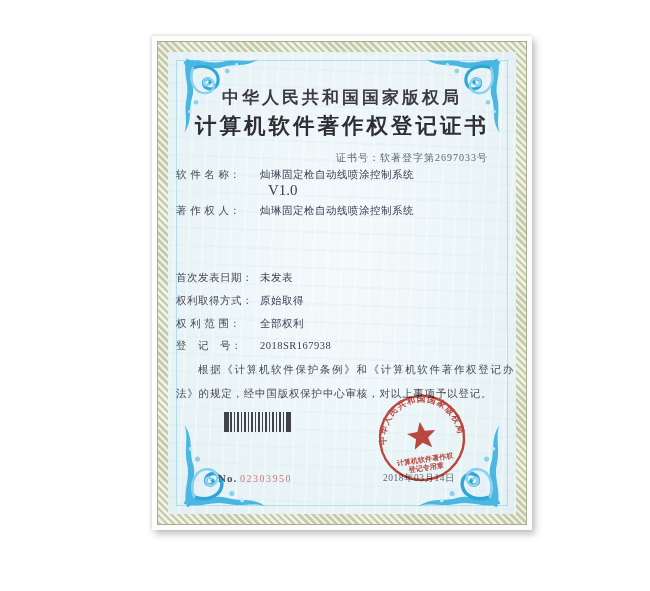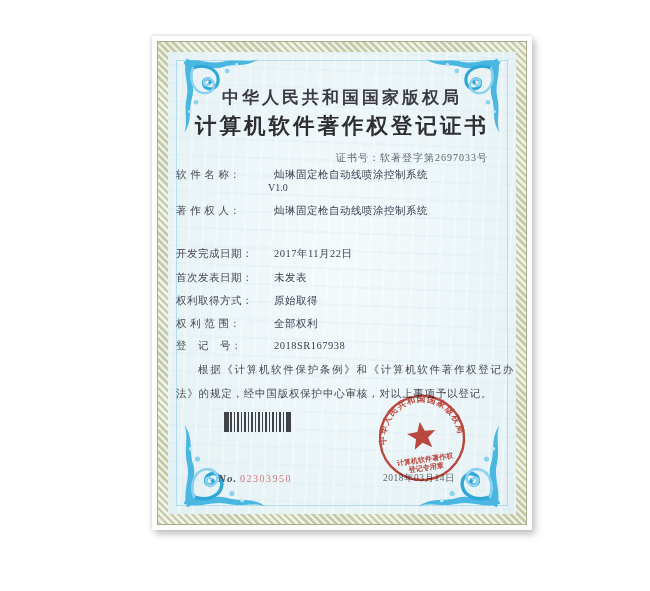--- a/index.html
+++ b/index.html
@@ -28,40 +28,40 @@
   
   .issuer{position:absolute;top:50px;left:0;width:100%;text-align:center;
           font-family:"Liberation Sans", sans-serif;font-weight:bold;font-size:17px;
           letter-spacing:3px;color:#3a3a40;}
   .cert-title{position:absolute;top:75px;left:0;width:100%;text-align:center;
           font-family:Liberation Sans, sans-serif;font-weight:bold;font-size:21.5px;
           letter-spacing:3px;color:#2e2e33;}
   .certno{position:absolute;top:115px;right:44px;font-size:10px;color:#5a6470;letter-spacing:1px;}
 
   .row{position:absolute;left:24px;font-size:10.5px;color:#45454e;letter-spacing:.5px;white-space:nowrap;}
-  .row .lab{display:inline-block;width:98px;color:#474750;}
+  .row .lab{display:inline-block;width:84px;color:#474750;}
   .row .val{color:#3d3d50;}
-  .v2{position:absolute;left:116px;top:146px;font-size:10px;color:#3d3d50;}
+  .v2{position:absolute;left:116px;top:146px;font-size:15px;color:#3d3d50;}
 
   .statement{position:absolute;left:24px;top:322px;width:338px;margin:0;
              font-size:10.5px;line-height:23.5px;letter-spacing:.8px;color:#4a4a52;
              text-indent:22px;text-align:justify;font-family:Liberation Serif, serif;}
 
   .barcode{position:absolute;left:72px;top:376px;width:62px;height:20px;
            border-left:3px solid #23262a;border-right:2px solid #23262a;
            background:repeating-linear-gradient(90deg,#23262a 0 1.5px,rgba(0,0,0,0) 1.5px 3px,#23262a 3px 5.5px,rgba(0,0,0,0) 5.5px 7px);
            opacity:.85;}
 
   .seal{position:absolute;left:225px;top:357px;width:90px;height:90px;
         transform:rotate(-8deg);opacity:.92;mix-blend-mode:multiply;z-index:3;}
   .seal-date{position:absolute;left:207px;top:436px;width:120px;text-align:center;
         font-size:9.5px;color:#63636b;letter-spacing:.5px;z-index:1;}
 
   .no-line{position:absolute;left:66px;top:436px;font-size:11px;z-index:1;}
-  .no-lab{font-style:italic;color:#4f4f55;font-weight:bold;letter-spacing:1px;}
+  .no-lab{color:#4f4f55;font-weight:bold;letter-spacing:1px;}
   .no-val{color:#d4737f;font-size:10px;letter-spacing:1.5px;}
 
   .hidden-defs{position:absolute;width:0;height:0;overflow:hidden;}
 </style>
 </head>
 <body>
 
 <svg class="hidden-defs" aria-hidden="true">
   <symbol id="flourish" viewBox="0 0 100 100">
     <path d="M2,6 C20,0 34,10 52,6 C70,2 84,8 97,3 C82,14 66,8 52,13 C40,17 28,10 16,15 C10,17 5,14 2,6 Z" fill="#49b7e2"></path>
@@ -100,23 +100,20 @@
 
     <div class="row" style="top:132px">
       <span class="lab">软 件 名 称：</span><span class="val">灿琳固定枪自动线喷涂控制系统</span>
     </div>
     <div class="v2">V1.0</div>
 
     <div class="row" style="top:168px">
       <span class="lab">著 作 权 人：</span><span class="val">灿琳固定枪自动线喷涂控制系统</span>
     </div>
 
-    <div class="row" style="top:211px">
-      <span class="lab">开发完成日期：</span><span class="val">2017年11月22日</span>
-    </div>
 
     <div class="row" style="top:235px">
       <span class="lab">首次发表日期：</span><span class="val">未发表</span>
     </div>
 
     <div class="row" style="top:258px">
       <span class="lab">权利取得方式：</span><span class="val">原始取得</span>
     </div>
 
     <div class="row" style="top:281px">

